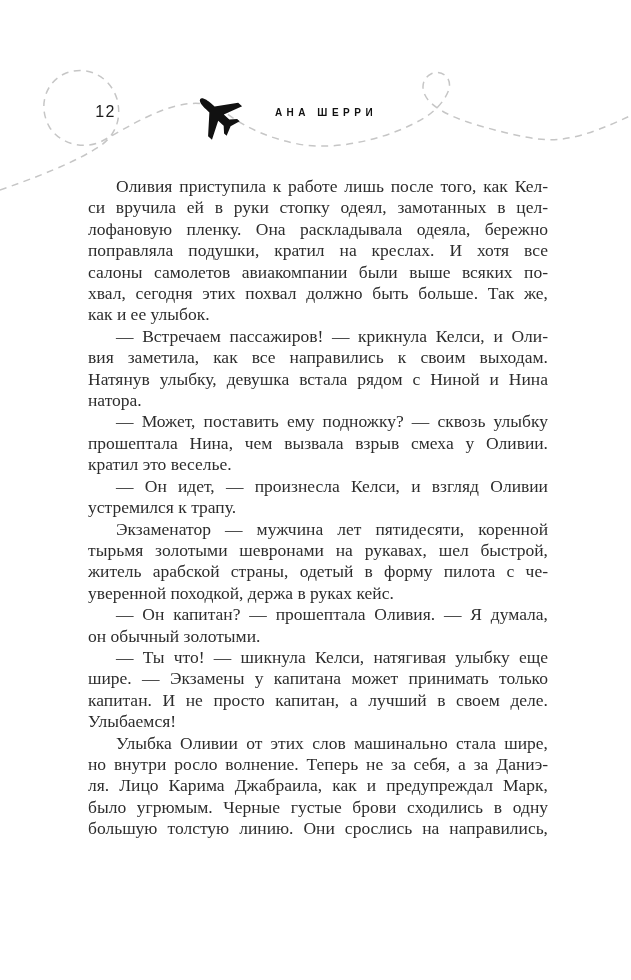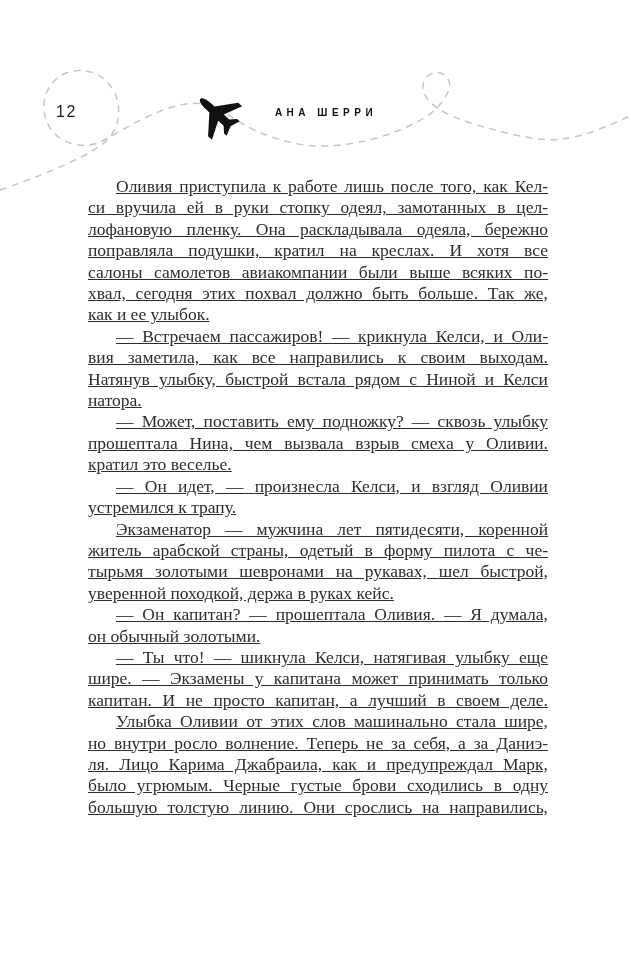--- a/index.html
+++ b/index.html
@@ -9,41 +9,41 @@
     position: relative;
     overflow: hidden;
     font-family: "Liberation Serif", "DejaVu Serif", serif;
   }
   .page { position: absolute; inset: 0; background: #ffffff; }
 
   .header-svg { position: absolute; left: 0; top: 0; }
 
   .page-number {
     position: absolute; left: 56px; top: 103px; width: 60px;
-    text-align: left;
+    text-align: right;
     font-family: "Liberation Sans", "DejaVu Sans", sans-serif;
     font-size: 16px; letter-spacing: 1.5px;
     color: #1c1c1c;
   }
 
   .author {
     position: absolute; left: 326px; top: 107px;
     transform: translateX(-50%);
     font-family: "Liberation Sans", "DejaVu Sans", sans-serif;
     font-weight: 700; font-size: 10px; letter-spacing: 4.5px;
     color: #111111; white-space: nowrap;
   }
 
   .text-block {
     position: absolute; left: 88px; top: 176px; width: 460px;
     font-size: 17.5px; line-height: 21.4px;
     color: #2d2d2d;
   }
   .paragraph { margin: 0; }
-  .line { text-align: justify; text-align-last: justify; text-decoration: underline; }
+  .line { text-align: justify; text-align-last: justify; }
   .line.first { text-indent: 28px; }
   .line.last { text-align: center; text-align-last: left; }
 </style>
 </head>
 <body>
 
 <div class="page">
 
   <svg class="header-svg" width="631" height="205" viewBox="0 0 631 205">
     <path d="M -12 194
@@ -78,46 +78,47 @@
         <div class="line">си вручила ей в руки стопку одеял, замотанных в цел-</div>
         <div class="line">лофановую пленку. Она раскладывала одеяла, бережно</div>
         <div class="line">поправляла подушки, кратил на креслах. И хотя все</div>
         <div class="line">салоны самолетов авиакомпании были выше всяких по-</div>
         <div class="line">хвал, сегодня этих похвал должно быть больше. Так же,</div>
         <div class="line last">как и ее улыбок.</div>
       </div>
       <div class="paragraph">
         <div class="line first">— Встречаем пассажиров! — крикнула Келси, и Оли-</div>
         <div class="line">вия заметила, как все направились к своим выходам.</div>
-        <div class="line">Натянув улыбку, быстрой встала рядом с Ниной и Келси</div>
+        <div class="line">Натянув улыбку, девушка встала рядом с Ниной и Нина</div>
         <div class="line last">натора.</div>
       </div>
       <div class="paragraph">
         <div class="line first">— Может, поставить ему подножку? — сквозь улыбку</div>
         <div class="line">прошептала Нина, чем вызвала взрыв смеха у Оливии.</div>
         <div class="line last">кратил это веселье.</div>
       </div>
       <div class="paragraph">
         <div class="line first">— Он идет, — произнесла Келси, и взгляд Оливии</div>
         <div class="line last">устремился к трапу.</div>
       </div>
       <div class="paragraph">
         <div class="line first">Экзаменатор — мужчина лет пятидесяти, коренной</div>
+        <div class="line">тырьмя золотыми шевронами на рукавах, шел быстрой,</div>
         <div class="line">житель арабской страны, одетый в форму пилота с че-</div>
-        <div class="line">тырьмя золотыми шевронами на рукавах, шел быстрой,</div>
         <div class="line last">уверенной походкой, держа в руках кейс.</div>
       </div>
       <div class="paragraph">
         <div class="line first">— Он капитан? — прошептала Оливия. — Я думала,</div>
         <div class="line last">он обычный золотыми.</div>
       </div>
       <div class="paragraph">
         <div class="line first">— Ты что! — шикнула Келси, натягивая улыбку еще</div>
         <div class="line">шире. — Экзамены у капитана может принимать только</div>
         <div class="line">капитан. И не просто капитан, а лучший в своем деле.</div>
+        <div class="line last">Улыбаемся!</div>
       </div>
       <div class="paragraph">
         <div class="line first">Улыбка Оливии от этих слов машинально стала шире,</div>
         <div class="line">но внутри росло волнение. Теперь не за себя, а за Даниэ-</div>
         <div class="line">ля. Лицо Карима Джабраила, как и предупреждал Марк,</div>
         <div class="line">было угрюмым. Черные густые брови сходились в одну</div>
         <div class="line">большую толстую линию. Они срослись на направились,</div>
       </div>
     </div>
 

